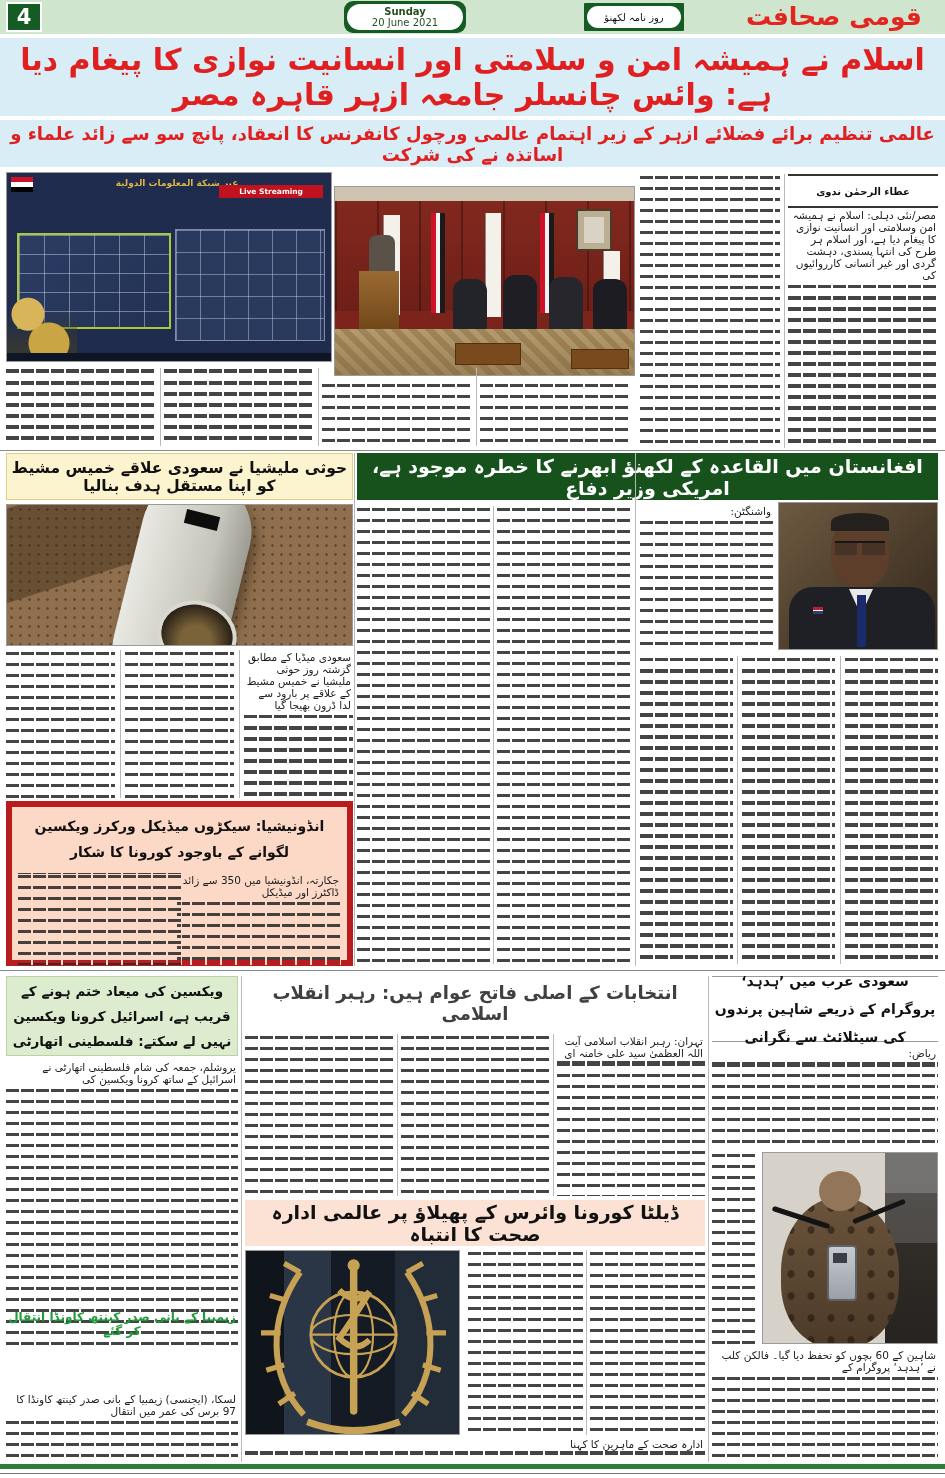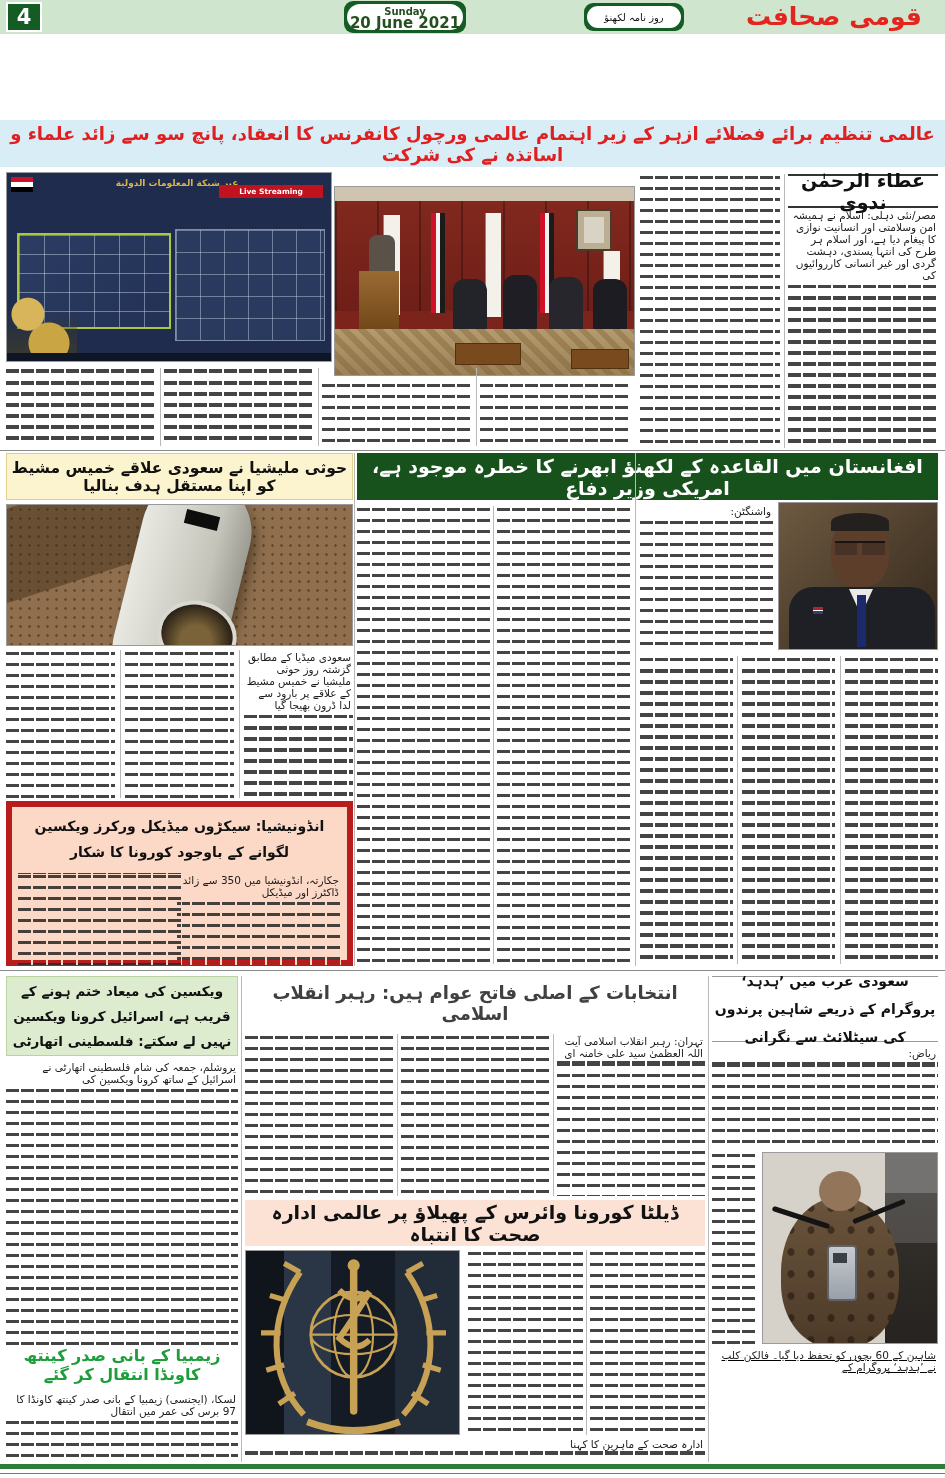--- a/index.html
+++ b/index.html
@@ -28,31 +28,33 @@
 <div class="page">
 
   <div class="abs" style="left:0;top:0;width:945px;height:34px;background:#cfe5cd;">
     <div class="abs" style="left:6px;top:2px;width:36px;height:30px;background:#155c24;box-shadow:inset 0 0 0 2px #fff;
                 color:#fff;font-weight:bold;font-size:21px;display:flex;align-items:center;justify-content:center;">
       <span>4</span>
     </div>
     <div class="abs" style="left:344px;top:1px;width:122px;height:32px;background:#155c24;border-radius:9px;padding:3px;box-sizing:border-box;">
       <div class="pill">
         <span style="font-size:10px;font-weight:bold;color:#24501f;line-height:11px;">Sunday</span>
-        <span style="font-size:15px;font-weight:bold;color:#24501f;line-height:12px;">20 June 2021</span>
+        <span style="font-size:10px;font-weight:normal;color:#24501f;line-height:12px;">20 June 2021</span>
       </div>
     </div>
-    <div class="abs" style="left:584px;top:3px;width:100px;height:28px;background:#155c24;border-radius:9px;padding:3px;box-sizing:border-box;">
+    <div class="abs" style="left:584px;top:3px;width:100px;height:28px;background:#155c24;border-radius:1px;padding:3px;box-sizing:border-box;">
       <div class="pill" style="border-radius:12px;">
         <span class="ur" style="font-size:10px;color:#111;">روز نامہ لکھنؤ</span>
       </div>
     </div>
     <div class="abs ur" style="left:730px;top:0;width:208px;height:34px;color:#e3241f;font-weight:800;font-size:25px;line-height:34px;">قومی صحافت</div>
   </div>
 
+  <div class="abs ur" style="left:0;top:38px;width:945px;height:78px;background:#d8edf6;color:#e02020;
+              font-weight:800;font-size:30px;display:flex;align-items:center;justify-content:center;padding:0 8px;box-sizing:border-box;">اسلام نے ہمیشہ امن و سلامتی اور انسانیت نوازی کا پیغام دیا ہے: وائس چانسلر جامعہ ازہر قاہرہ مصر</div>
   <div class="abs ur" style="left:0;top:120px;width:945px;height:47px;background:#d8edf6;color:#e02020;
               font-weight:700;font-size:18px;display:flex;align-items:center;justify-content:center;padding:0 8px;box-sizing:border-box;">عالمی تنظیم برائے فضلائے ازہر کے زیر اہتمام عالمی ورچول کانفرنس کا انعقاد، پانچ سو سے زائد علماء و اساتذہ نے کی شرکت</div>
 
   <div class="photo" style="left:6px;top:172px;width:326px;height:190px;background:#1f2c4e;">
     <div class="abs" style="left:4px;top:4px;width:22px;height:15px;background:linear-gradient(to bottom,#ce1126 33%,#fff 33% 66%,#000 66%);"></div>
     <div class="abs ur" style="left:90px;top:4px;width:160px;height:34px;color:#d9b44a;font-size:9px;line-height:12px;font-weight:bold;">
       <span>عبر شبكة المعلومات الدولية</span>
     </div>
     <div class="abs" style="right:8px;top:12px;background:#c1121f;color:#fff;font-size:7.5px;font-weight:bold;padding:2px 20px;">
       <span>Live Streaming</span>
@@ -97,21 +99,21 @@
     <div class="abs" style="left:258px;top:92px;width:34px;height:56px;background:#1c1c22;border-radius:12px 12px 0 0;"></div>
 
     <div class="abs" style="left:0;bottom:0;width:100%;height:46px;
                 background-image:repeating-linear-gradient(45deg,rgba(120,90,40,.35) 0 6px,transparent 6px 12px),linear-gradient(to bottom,#b39b6f,#9c8258);"></div>
     <div class="abs" style="left:120px;bottom:10px;width:64px;height:20px;background:#7a4a1f;border:1px solid #53300f;"></div>
     <div class="abs" style="left:236px;bottom:6px;width:56px;height:18px;background:#7a4a1f;border:1px solid #53300f;"></div>
   </div>
 
   <div class="abs" style="left:788px;top:174px;width:150px;height:30px;border-top:2px solid #333;border-bottom:2px solid #333;
               display:flex;align-items:center;justify-content:center;">
-    <span class="ur" style="font-size:19px;font-weight:bold;color:#111;">عطاء الرحمٰن ندوی</span>
+    <span class="ur" style="font-size:10px;font-weight:bold;color:#111;">عطاء الرحمٰن ندوی</span>
   </div>
   <div class="abs" style="left:788px;top:208px;width:150px;height:240px;display:flex;flex-direction:column;">
     <div class="lede">مصر/نئی دہلی: اسلام نے ہمیشہ امن وسلامتی اور انسانیت نوازی کا پیغام دیا ہے، اور اسلام ہر طرح کی انتہا پسندی، دہشت گردی اور غیر انسانی کارروائیوں کی</div>
     <div class="tx" style="flex:1;"></div>
   </div>
   <div class="abs colrule" style="left:784px;top:174px;height:274px;"></div>
   <div class="abs tx" style="left:640px;top:174px;width:140px;height:274px;"></div>
 
   <div class="abs tx" style="left:480px;top:382px;width:150px;height:64px;"></div>
   <div class="abs tx" style="left:322px;top:382px;width:150px;height:64px;"></div>
@@ -189,21 +191,21 @@
   <div class="abs colrule" style="left:840px;top:656px;height:308px;"></div>
 
   <div class="abs hrule" style="left:0;top:970px;width:945px;"></div>
 
   <div class="abs" style="left:6px;top:1060px;width:232px;height:286px;display:flex;flex-direction:column;">
     <div class="lede">یروشلم، جمعہ کی شام فلسطینی اتھارٹی نے اسرائیل کے ساتھ کرونا ویکسین کی</div>
     <div class="tx" style="flex:1;"></div>
   </div>
   <div class="abs ur" style="left:6px;top:976px;width:232px;height:80px;background:#ddeccf;border:1px solid #b9d3a2;box-sizing:border-box;
               color:#111;font-weight:800;font-size:13.5px;line-height:25px;display:flex;align-items:center;justify-content:center;padding:0 4px;">ویکسین کی میعاد ختم ہونے کے قریب ہے، اسرائیل کرونا ویکسین نہیں لے سکتے: فلسطینی اتھارٹی</div>
-  <div class="abs ur" style="left:6px;top:1345px;width:232px;height:40px;color:#1f9d3a;font-weight:800;font-size:16px;
+  <div class="abs ur" style="left:6px;top:1304px;width:232px;height:40px;color:#1f9d3a;font-weight:800;font-size:12px;
               display:flex;align-items:center;justify-content:center;">زیمبیا کے بانی صدر کینتھ کاونڈا انتقال کر گئے</div>
   <div class="abs" style="left:6px;top:1392px;width:232px;height:70px;display:flex;flex-direction:column;">
     <div class="lede">لسکا، (ایجنسی) زیمبیا کے بانی صدر کینتھ کاونڈا کا 97 برس کی عمر میں انتقال</div>
     <div class="tx" style="flex:1;"></div>
   </div>
   <div class="abs colrule" style="left:241px;top:976px;height:486px;"></div>
 
   <div class="abs ur" style="left:245px;top:976px;width:460px;height:54px;color:#404040;font-weight:800;font-size:18px;
               display:flex;align-items:center;justify-content:center;">انتخابات کے اصلی فاتح عوام ہیں: رہبر انقلاب اسلامی</div>
   <div class="abs" style="left:557px;top:1034px;width:148px;height:162px;display:flex;flex-direction:column;">
@@ -265,21 +267,21 @@
                 background-size:20px 22px,100% 100%;"></div>
     <div class="abs" style="left:56px;top:18px;width:42px;height:40px;border-radius:50%;background:#93755a;"></div>
     <div class="abs" style="left:8px;top:62px;width:60px;height:5px;background:#141414;transform:rotate(18deg);border-radius:3px;"></div>
     <div class="abs" style="left:88px;top:56px;width:56px;height:5px;background:#141414;transform:rotate(-22deg);border-radius:3px;"></div>
     <div class="abs" style="left:64px;top:92px;width:26px;height:52px;background:linear-gradient(to bottom,#c7cbd1,#9aa0a8);
                 border:2px solid #5f6368;border-radius:4px;">
       <div class="abs" style="left:4px;top:6px;width:14px;height:10px;background:#3a3f46;"></div>
     </div>
   </div>
   <div class="abs tx" style="left:712px;top:1152px;width:44px;height:192px;"></div>
-  <div class="abs" style="left:712px;top:1348px;width:226px;height:114px;display:flex;flex-direction:row;text-decoration:underline;">
+  <div class="abs" style="left:712px;top:1348px;width:226px;height:114px;display:flex;flex-direction:column;">
     <div class="lede">شاہین کے 60 بچوں کو تحفظ دیا گیا۔ فالکن کلب نے ’ہدہد‘ پروگرام کے</div>
     <div class="tx" style="flex:1;"></div>
   </div>
 
   <div class="abs" style="left:0;top:1464px;width:945px;height:5px;background:#2f7d3b;"></div>
   <div class="abs hrule" style="left:0;top:1473px;width:945px;background:#777;"></div>
 
 </div>
 
 </body></html>

